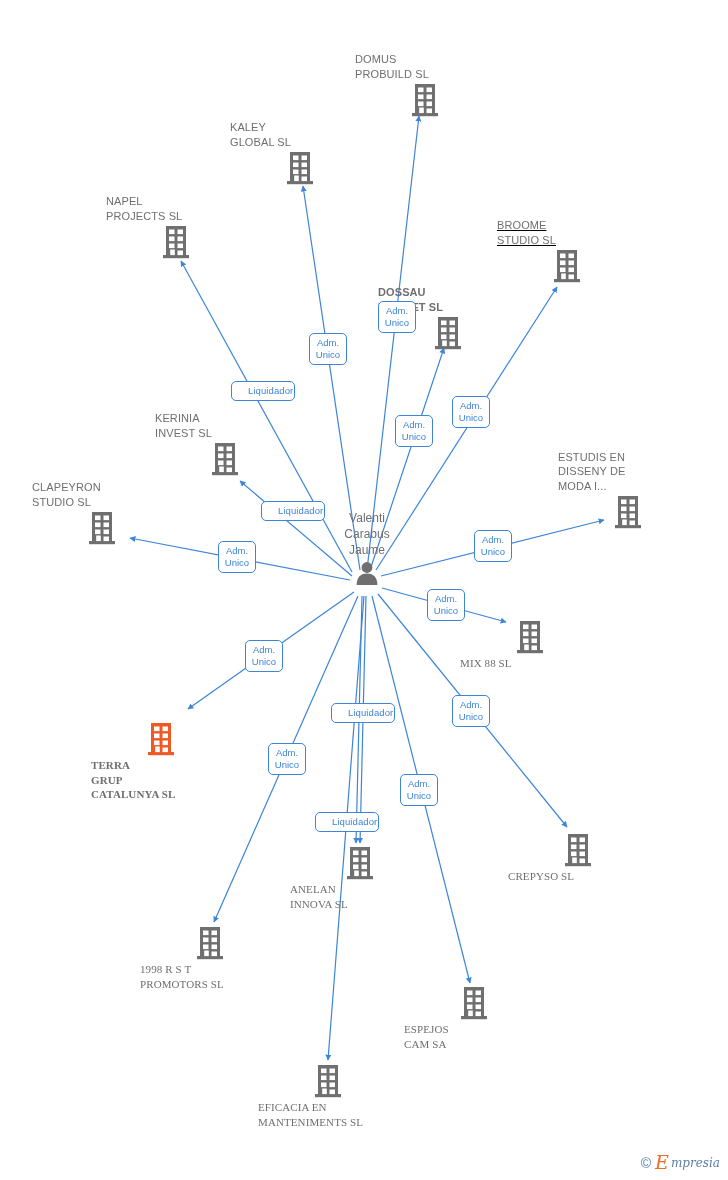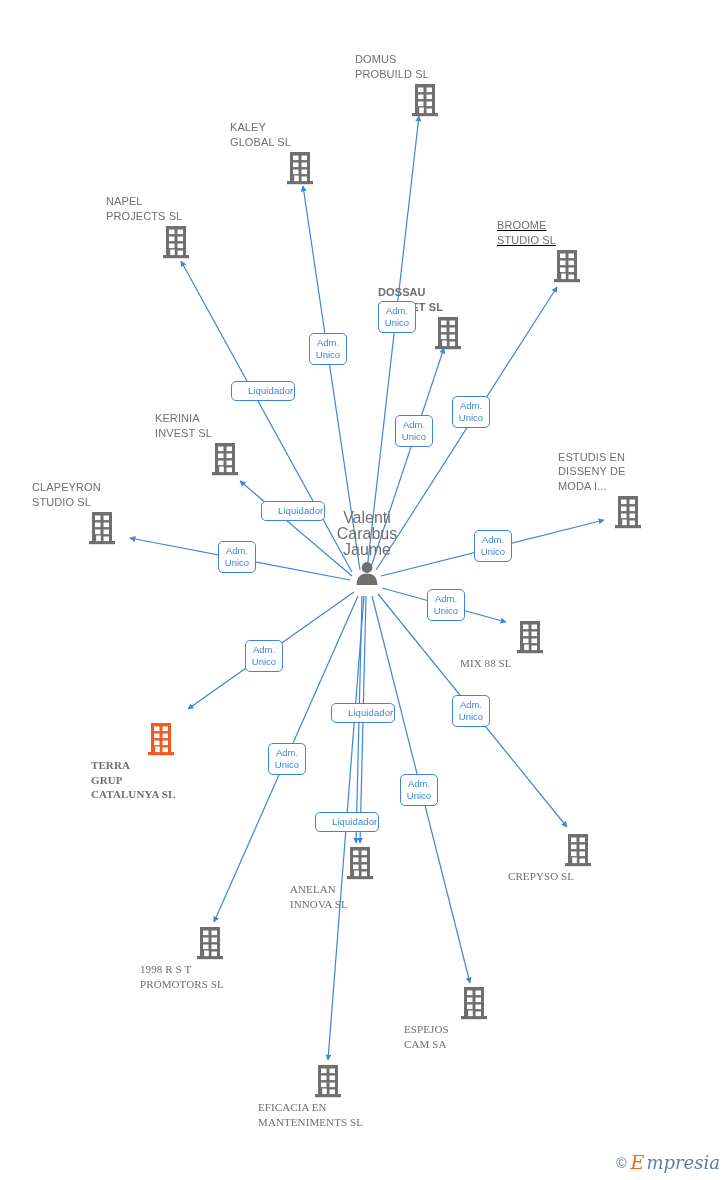--- a/index.html
+++ b/index.html
@@ -48,21 +48,21 @@
   .node.label-top .node-label { margin-bottom: 2px; }
   .node.label-bottom .node-label { margin-top: 2px; font-family: Liberation Serif, serif; }
 
   .person-node {
     position: absolute;
     text-align: center;
     width: 130px;
     margin-left: -65px;
   }
   .person-label {
-    font-size: 16px;
+    font-size: 12px;
     line-height: 16px;
     color: #6f6f6f;
     white-space: pre-line;
   }
   .person-icon {
     display: block;
     margin: 2px auto 0 auto;
     width: 26px;
     height: 26px;
   }
@@ -98,21 +98,21 @@
   #watermark .brand-e {
     font-family: "DejaVu Serif", serif;
     font-style: italic;
     font-size: 19px;
     color: #ef6c23;
     line-height: 1;
   }
   #watermark .brand-rest {
     font-family: "DejaVu Serif", serif;
     font-style: italic;
-    font-size: 18px;
+    font-size: 12px;
     color: #5b7fa6;
     line-height: 1;
     margin-left: -2px;
   }
 </style>
 </head>
 <body>
 
 <div id="stage">
 

